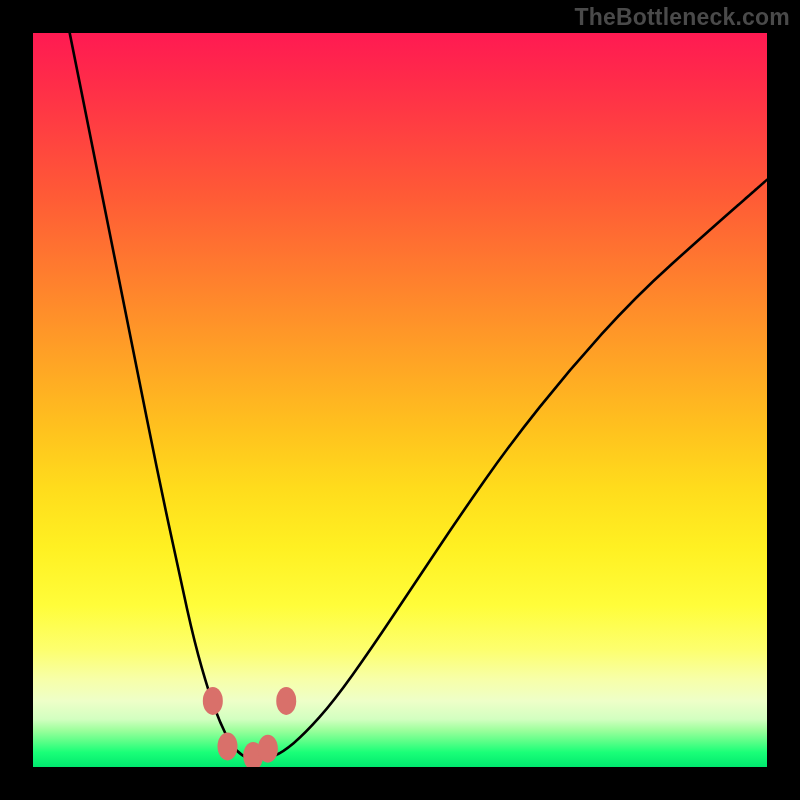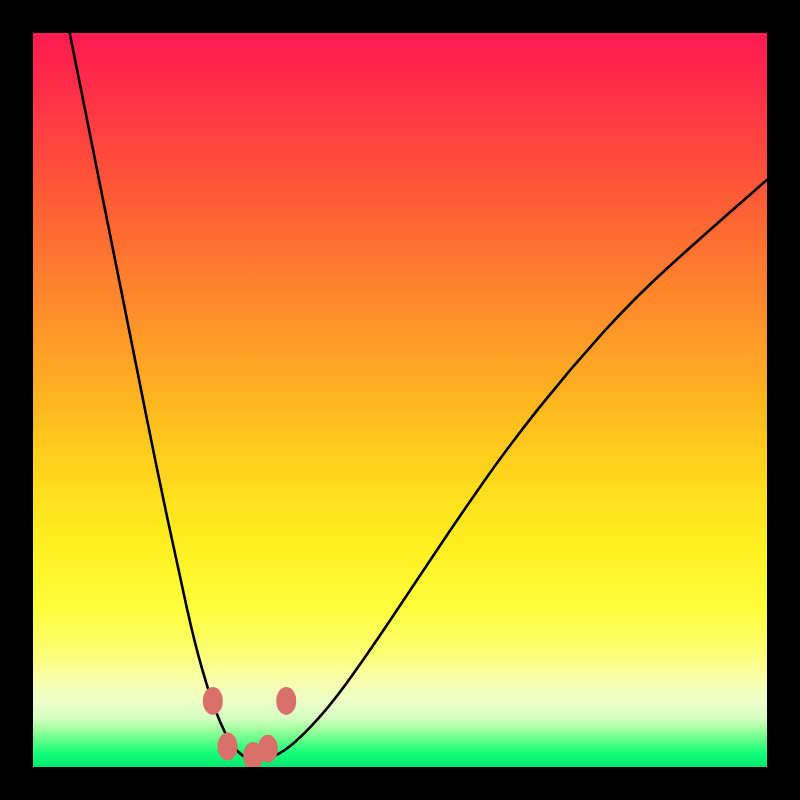--- a/index.html
+++ b/index.html
@@ -79,13 +79,14 @@
       </g>
       <g id="marker-group">
           <ellipse cx="179.82999999999998" cy="667.94" rx="10" ry="14" fill="#d9706a"></ellipse>
           <ellipse cx="194.51000000000002" cy="713.448" rx="10" ry="14" fill="#d9706a"></ellipse>
           <ellipse cx="220.2" cy="722.99" rx="10" ry="14" fill="#d9706a"></ellipse>
           <ellipse cx="234.88" cy="715.65" rx="10" ry="14" fill="#d9706a"></ellipse>
           <ellipse cx="253.23" cy="667.94" rx="10" ry="14" fill="#d9706a"></ellipse>
         </g>
     </svg>
   </div>
+  <div class="watermark">TheBottleneck.com</div>
 </div>
 
 </body></html>

